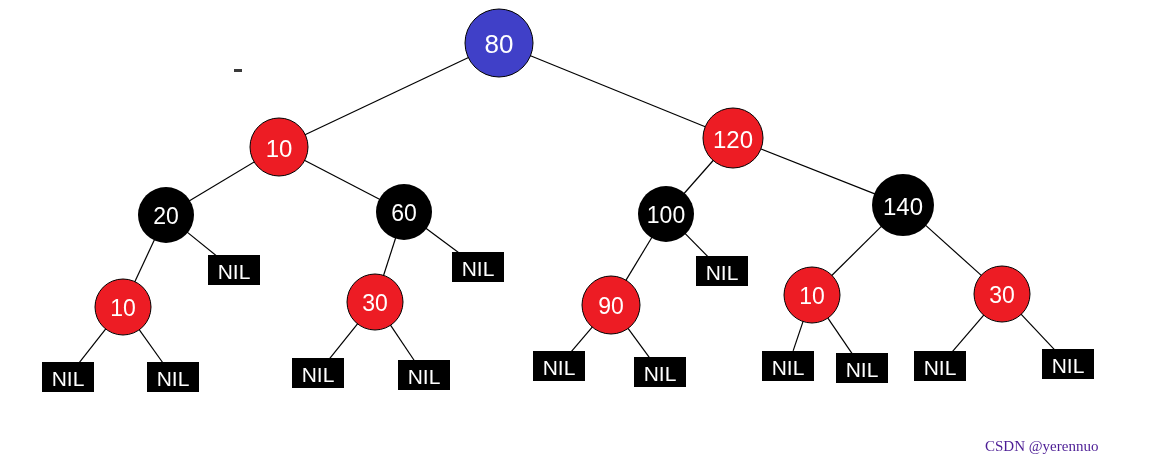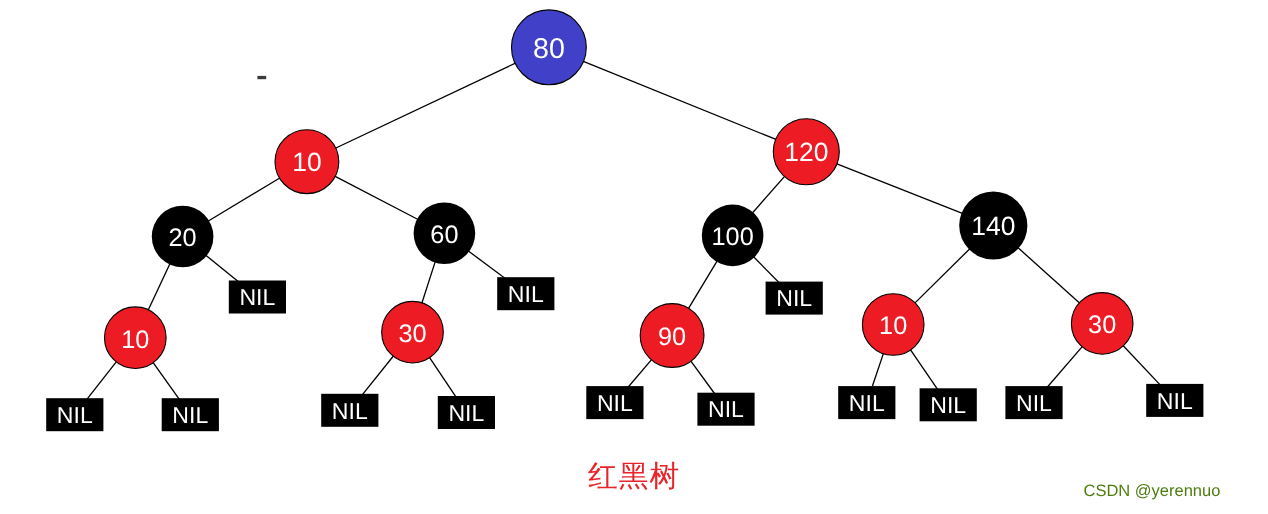--- a/index.html
+++ b/index.html
@@ -54,23 +54,23 @@
     left: 0;
     width: 1153px;
     text-align: center;
     font-family: "DejaVu Sans", sans-serif;
     font-size: 27px;
     font-weight: 400;
     letter-spacing: 1px;
   }
   .watermark-text {
     position: absolute;
-    font-family: Liberation Sans, sans-serif;
+    font-family: Liberation Serif, serif;
     font-size: 15px;
-    color: #4d7c0f;
+    color: #4c1d95;
     white-space: nowrap;
   }
   .stray-mark {
     position: absolute;
     background: #3a3a3a;
   }
 </style>
 </head>
 <body>
 
@@ -205,16 +205,15 @@
           <circle cx="1002" cy="294" r="28" fill="#ED1C24" class="node-circle-stroke" stroke="#000000" stroke-width="1"></circle>
           <text x="1002" y="295" class="node-label" font-size="23" fill="#ffffff">30</text>
         </g>
       </g>
   </svg>
 
   <div id="stray-layer">
       <div class="stray-mark" style="left: 234px; top: 69px; width: 8px; height: 3px; position: absolute;"></div>
     </div>
 
-  <div class="caption-text" style="top: 415px; color: rgb(232, 36, 42);">红黑树</div>
 
   <div class="watermark-text" style="left: 985px; top: 438px;">CSDN @yerennuo</div>
 </div>
 
 </body></html>

